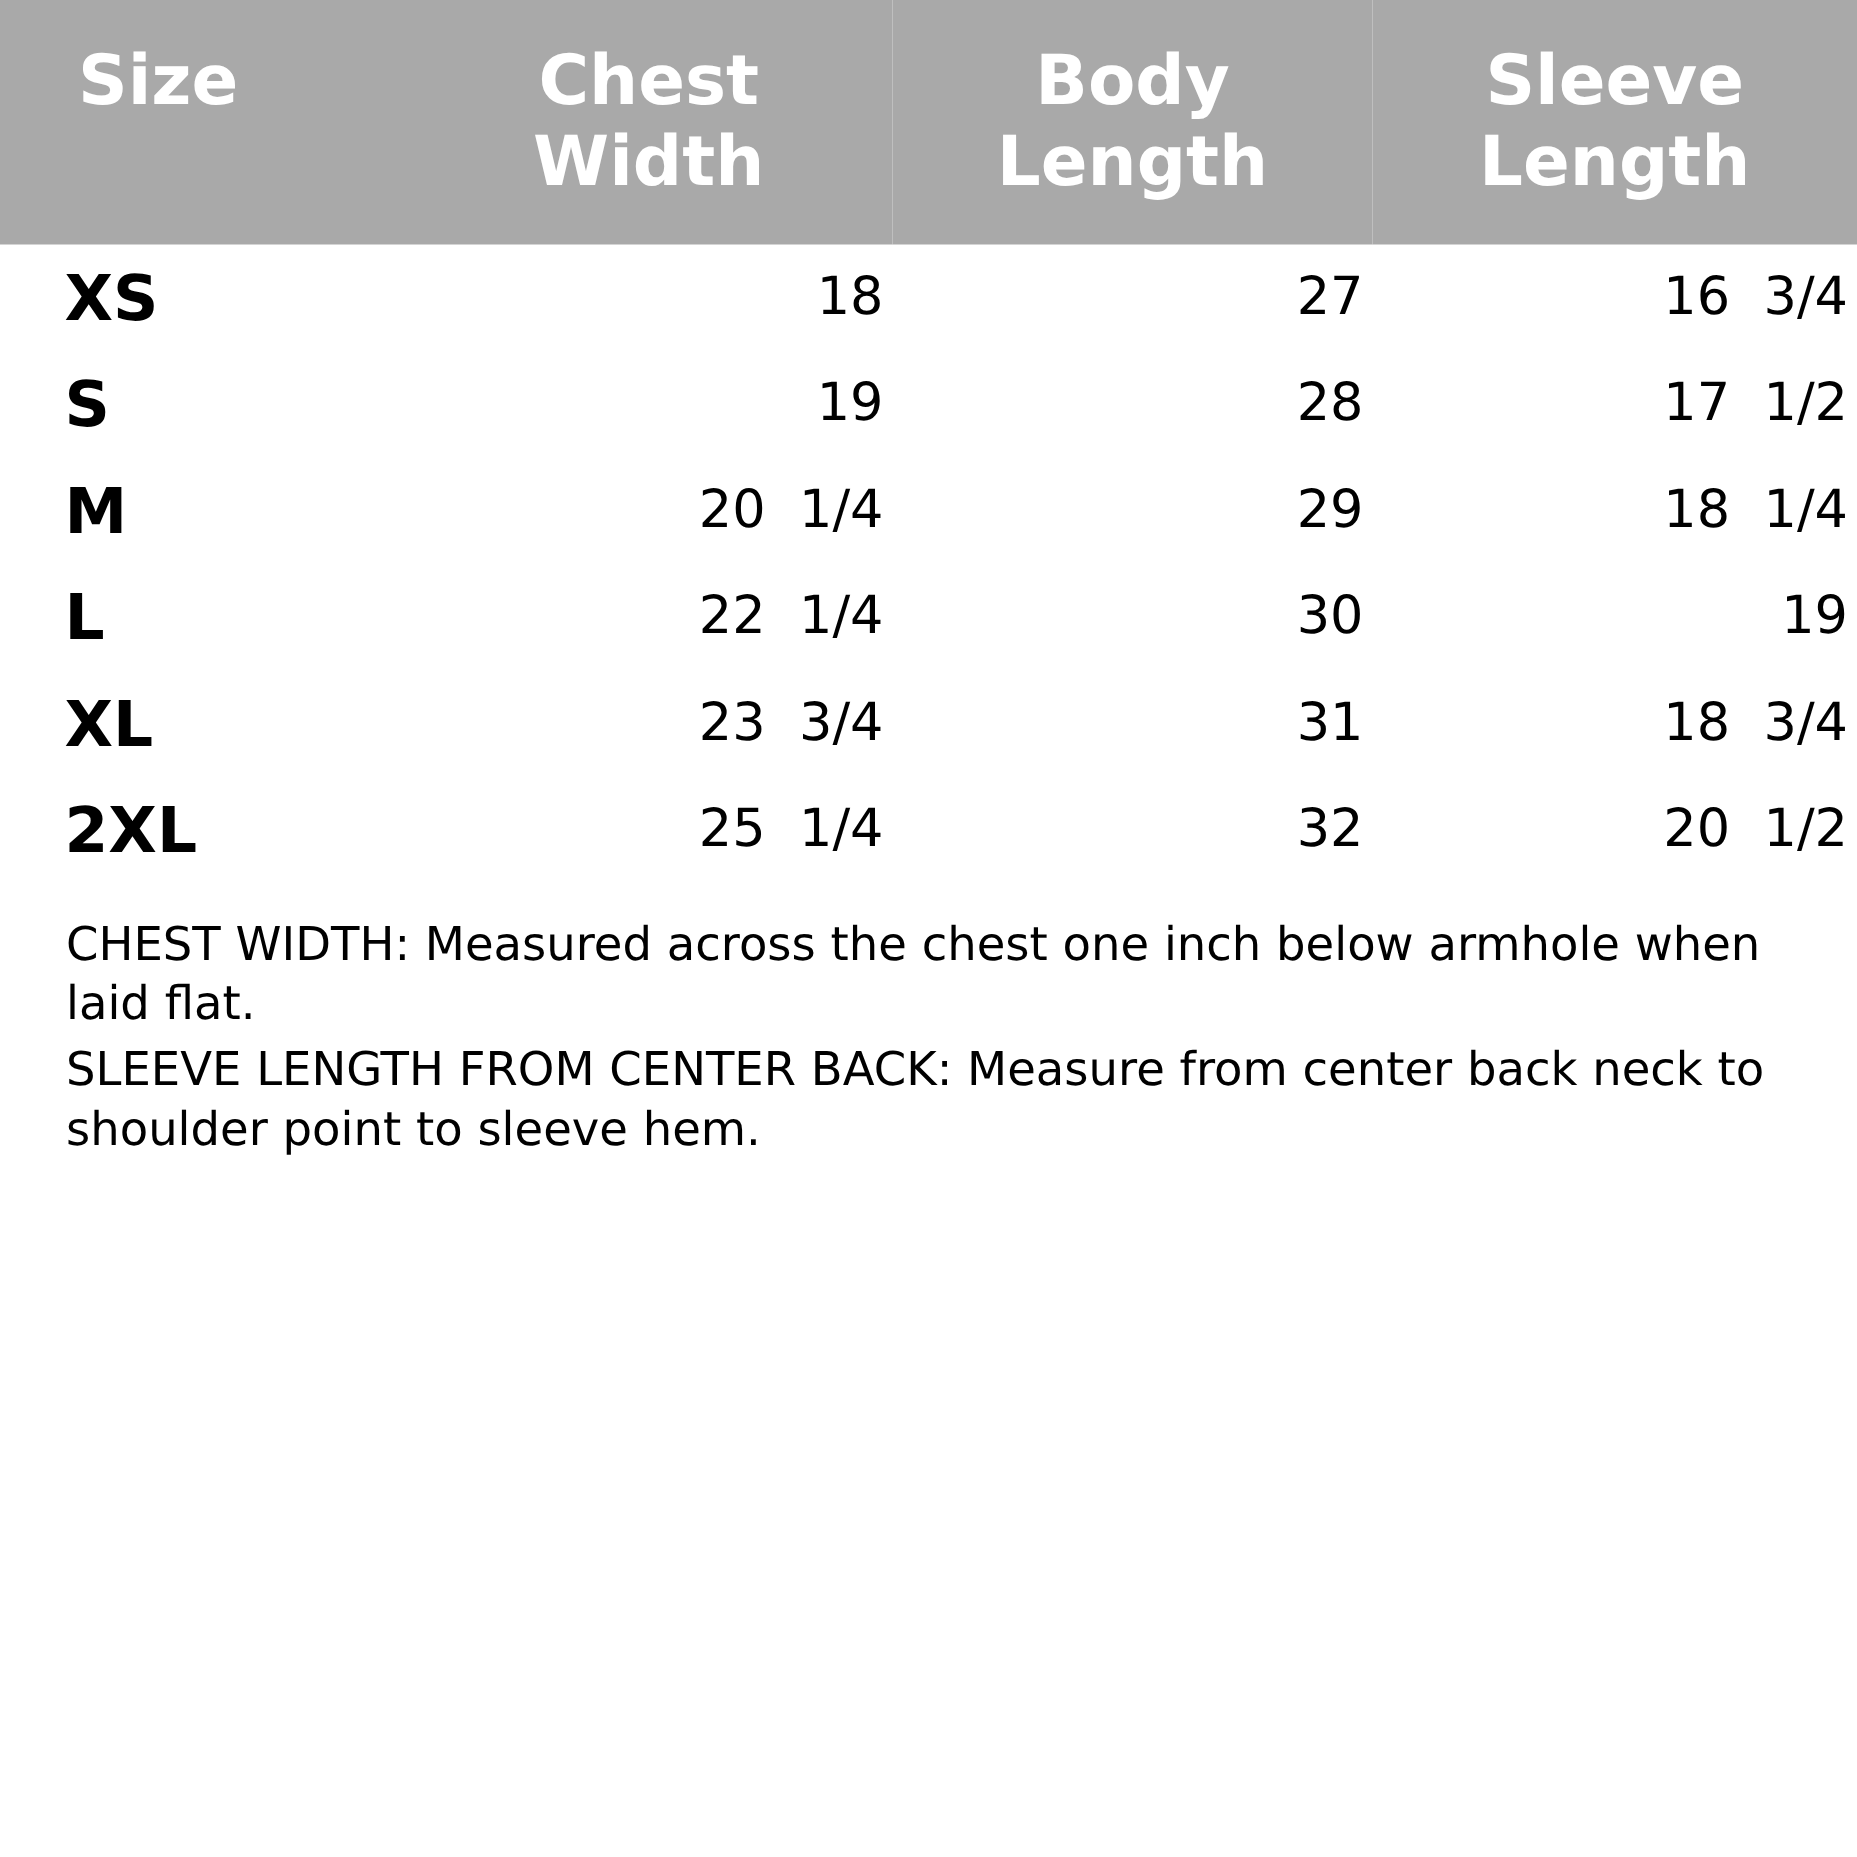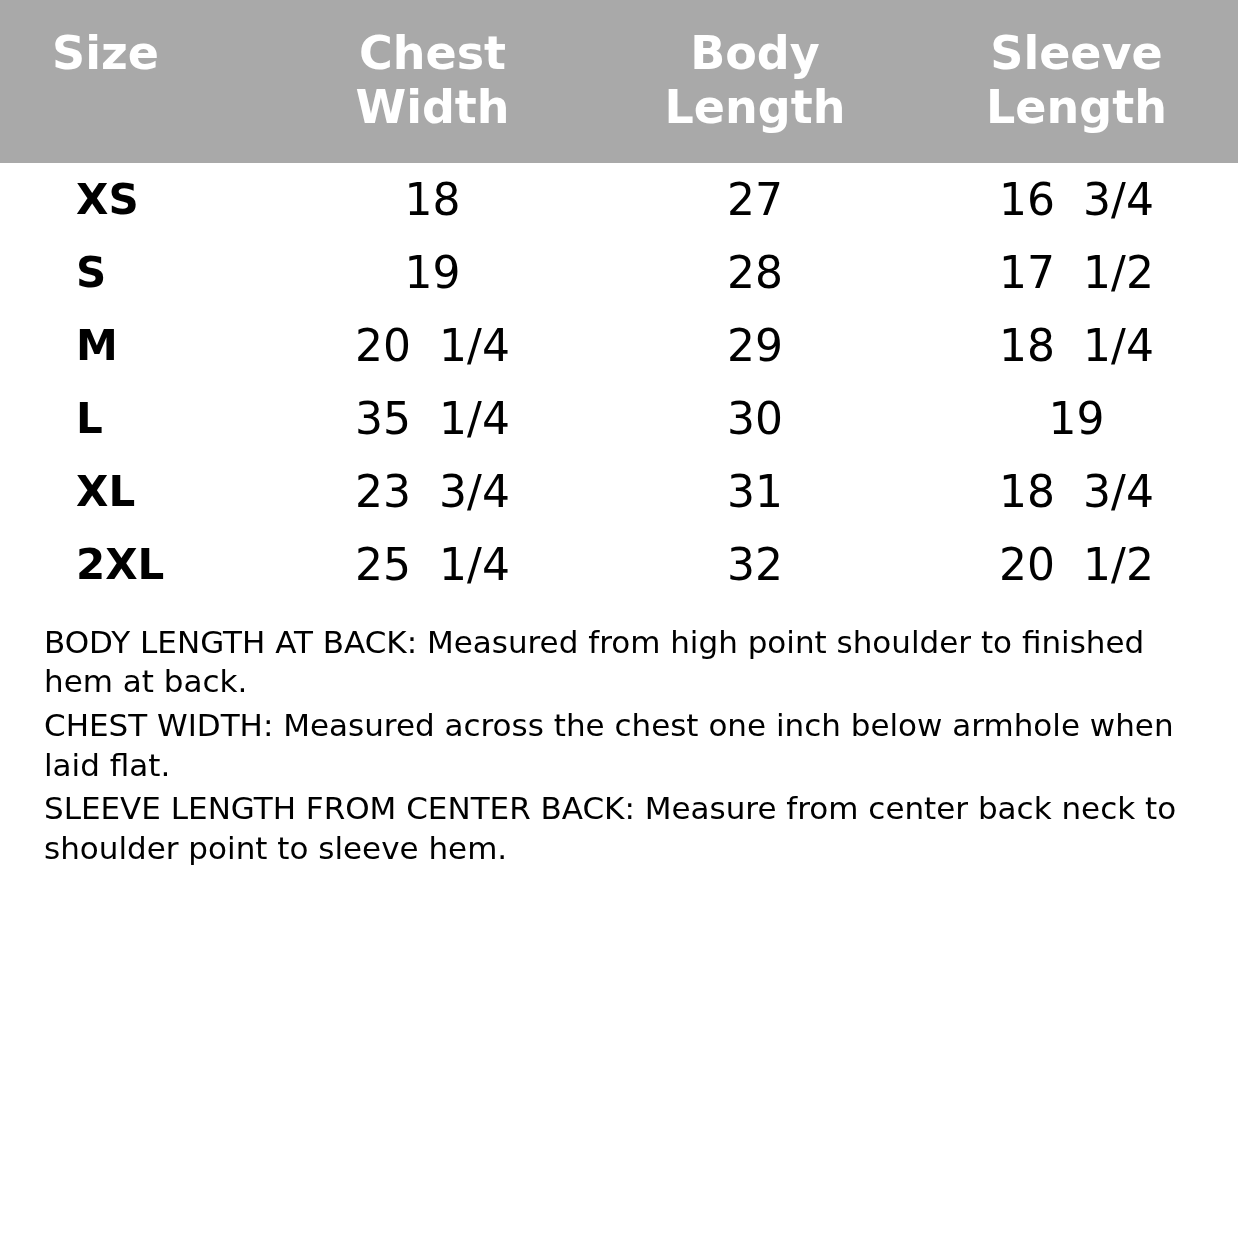--- a/index.html
+++ b/index.html
@@ -41,30 +41,30 @@
     line-height: 1.18;
     padding: 26px 10px 28px 10px;
     vertical-align: middle;
   }
   thead th.size-head {
     text-align: left;
     padding-left: 52px;
     vertical-align: top;
   }
   tbody td {
-    font-size: 44px;
-    text-align: center;
+    font-size: 35px;
+    text-align: right;
     padding: 11px 6px;
     vertical-align: middle;
     white-space: pre;
   }
   tbody td.size-cell {
     font-weight: bold;
     text-align: left;
-    padding-left: 76px;
+    padding-left: 43px;
     font-size: 42px;
   }
   .notes {
     padding: 22px 44px 0 44px;
     box-sizing: border-box;
   }
   .notes-title {
     font-size: 31px;
     line-height: 1.34;
     margin-bottom: 4px;
@@ -109,38 +109,37 @@
         <td>17  1/2</td>
       </tr>
       <tr>
         <td class="size-cell">M</td>
         <td>20  1/4</td>
         <td>29</td>
         <td>18  1/4</td>
       </tr>
       <tr>
         <td class="size-cell">L</td>
-        <td>35  1/4</td>
+        <td>22  1/4</td>
         <td>30</td>
         <td>19</td>
       </tr>
       <tr>
         <td class="size-cell">XL</td>
         <td>23  3/4</td>
         <td>31</td>
         <td>18  3/4</td>
       </tr>
       <tr>
         <td class="size-cell">2XL</td>
         <td>25  1/4</td>
         <td>32</td>
         <td>20  1/2</td>
       </tr>
     </tbody>
   </table>
 
   <div class="notes">
-    <div class="note-para">BODY LENGTH AT BACK: Measured from high point shoulder to finished hem at back.</div>
     <div class="note-para">CHEST WIDTH: Measured across the chest one inch below armhole when laid flat.</div>
     <div class="note-para">SLEEVE LENGTH FROM CENTER BACK: Measure from center back neck to shoulder point to sleeve hem.</div>
   </div>
 
 </div>
 
 </body></html>

